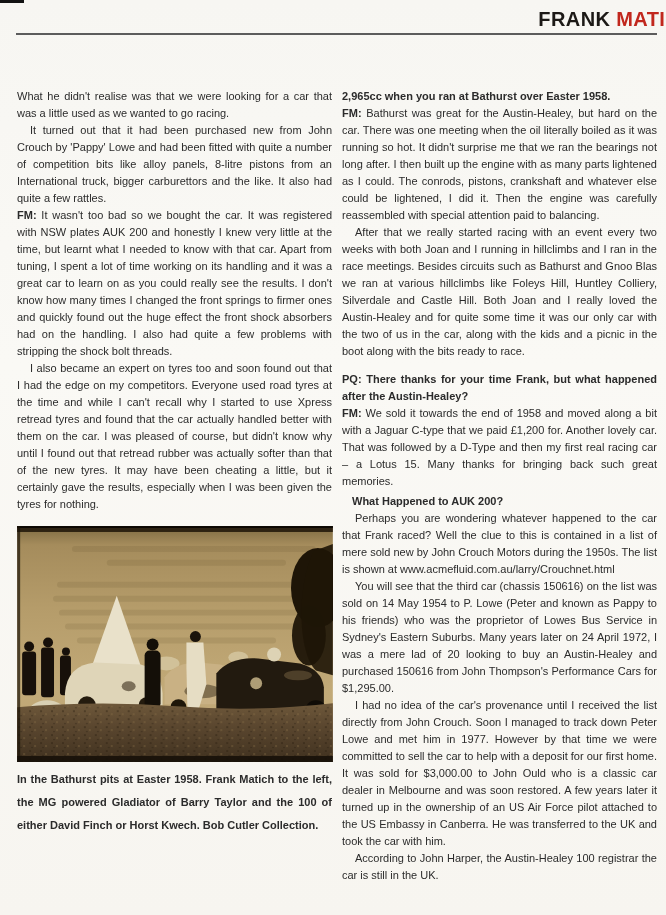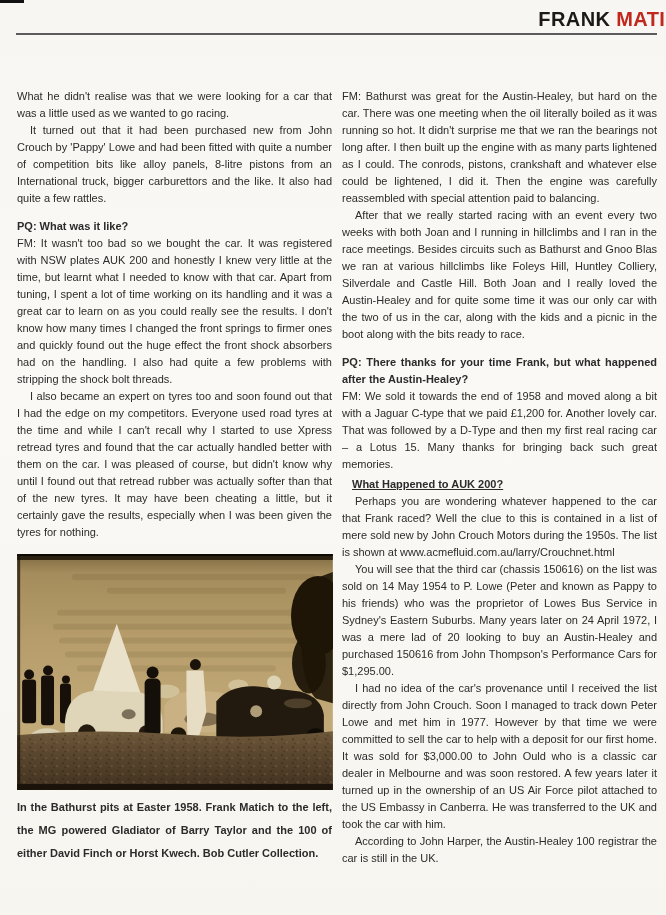--- a/index.html
+++ b/index.html
@@ -16,41 +16,40 @@
     font-size:20px;font-weight:bold;letter-spacing:.4px;color:#1c1916;
   }
   .masthead .red{color:#c1271d;}
   .rule{position:absolute;top:33px;left:16px;width:641px;height:2px;background:#5c5c5c;}
   .columns{position:absolute;top:88px;left:17px;width:640px;display:flex;gap:10px;}
   .col{width:315px;text-align:justify;font-size:11px;line-height:17px;}
   .col p{margin:0;}
   .indent{text-indent:13px;}
   .qhead{font-weight:bold;margin-top:11px !important;}
   .qhead.first{margin-top:0 !important;}
-  .subhead{font-weight:bold;margin-top:3px !important;padding-left:10px;text-decoration:underline;}
-  b.lead{font-weight:normal;}
+  .subhead{font-weight:bold;margin-top:3px !important;padding-left:10px;}
+  b.lead{font-weight:bold;}
   .photo{display:block;margin-top:13px;width:316px;height:236px;}
   .caption{font-weight:bold;margin-top:6px !important;line-height:23px;}
 </style>
 </head>
 <body>
 
 <div class="page">
   <div class="scan-mark left"></div>
   <div class="scan-mark right"></div>
 
   <h1 class="masthead"><span>FRANK</span> <span class="red">MATICH</span></h1>
   <div class="rule"></div>
 
   <main class="columns">
 
     <section class="col">
       <p>What he didn't realise was that we were looking for a car that was a little used as we wanted to go racing.</p>
       <p class="indent">It turned out that it had been purchased new from John Crouch by 'Pappy' Lowe and had been fitted with quite a number of competition bits like alloy panels, 8-litre pistons from an International truck, bigger carburettors and the like. It also had quite a few rattles.</p>
-      <p class="qhead">PQ: What was it like?</p>
       <p><b class="lead">FM:</b><span> It wasn't too bad so we bought the car. It was registered with NSW plates AUK 200 and honestly I knew very little at the time, but learnt what I needed to know with that car. Apart from tuning, I spent a lot of time working on its handling and it was a great car to learn on as you could really see the results. I don't know how many times I changed the front springs to firmer ones and quickly found out the huge effect the front shock absorbers had on the handling. I also had quite a few problems with stripping the shock bolt threads.</span></p>
       <p class="indent">I also became an expert on tyres too and soon found out that I had the edge on my competitors. Everyone used road tyres at the time and while I can't recall why I started to use Xpress retread tyres and found that the car actually handled better with them on the car. I was pleased of course, but didn't know why until I found out that retread rubber was actually softer than that of the new tyres. It may have been cheating a little, but it certainly gave the results, especially when I was been given the tyres for nothing.</p>
 
       <svg class="photo" viewBox="0 0 317 237" xmlns="http://www.w3.org/2000/svg" role="img">
         <defs>
           <linearGradient id="sky" x1="0" y1="0" x2="0" y2="1">
             <stop offset="0" stop-color="#7d6a42"></stop>
             <stop offset="0.08" stop-color="#a58c5c"></stop>
             <stop offset="0.35" stop-color="#b59c6a"></stop>
             <stop offset="0.7" stop-color="#c2aa78"></stop>
@@ -129,20 +128,21 @@
         <rect y="0" width="317" height="6" fill="#241a0c" opacity="0.9"></rect>
         <rect y="0" width="317" height="2" fill="#0d0903"></rect>
         <rect x="0" width="3" height="237" fill="#1a1209" opacity="0.7"></rect>
         <rect y="231" width="317" height="6" fill="#140e07" opacity="0.85"></rect>
       </svg>
 
       <p class="caption">In the Bathurst pits at Easter 1958. Frank Matich to the left, the MG powered Gladiator of Barry Taylor and the 100 of either David Finch or Horst Kwech. Bob Cutler Collection.</p>
     </section>
 
     <section class="col">
+      <p class="qhead first">2,965cc when you ran at Bathurst over Easter 1958.</p>
       <p><b class="lead">FM:</b><span> Bathurst was great for the Austin-Healey, but hard on the car. There was one meeting when the oil literally boiled as it was running so hot. It didn't surprise me that we ran the bearings not long after. I then built up the engine with as many parts lightened as I could. The conrods, pistons, crankshaft and whatever else could be lightened, I did it. Then the engine was carefully reassembled with special attention paid to balancing.</span></p>
       <p class="indent">After that we really started racing with an event every two weeks with both Joan and I running in hillclimbs and I ran in the race meetings. Besides circuits such as Bathurst and Gnoo Blas we ran at various hillclimbs like Foleys Hill, Huntley Colliery, Silverdale and Castle Hill. Both Joan and I really loved the Austin-Healey and for quite some time it was our only car with the two of us in the car, along with the kids and a picnic in the boot along with the bits ready to race.</p>
       <p class="qhead">PQ: There thanks for your time Frank, but what happened after the Austin-Healey?</p>
       <p><b class="lead">FM:</b><span> We sold it towards the end of 1958 and moved along a bit with a Jaguar C-type that we paid £1,200 for. Another lovely car. That was followed by a D-Type and then my first real racing car – a Lotus 15. Many thanks for bringing back such great memories.</span></p>
       <p class="subhead">What Happened to AUK 200?</p>
       <p class="indent">Perhaps you are wondering whatever happened to the car that Frank raced? Well the clue to this is contained in a list of mere sold new by John Crouch Motors during the 1950s. The list is shown at www.acmefluid.com.au/larry/Crouchnet.html</p>
       <p class="indent">You will see that the third car (chassis 150616) on the list was sold on 14 May 1954 to P. Lowe (Peter and known as Pappy to his friends) who was the proprietor of Lowes Bus Service in Sydney's Eastern Suburbs. Many years later on 24 April 1972, I was a mere lad of 20 looking to buy an Austin-Healey and purchased 150616 from John Thompson's Performance Cars for $1,295.00.</p>
       <p class="indent">I had no idea of the car's provenance until I received the list directly from John Crouch. Soon I managed to track down Peter Lowe and met him in 1977. However by that time we were committed to sell the car to help with a deposit for our first home. It was sold for $3,000.00 to John Ould who is a classic car dealer in Melbourne and was soon restored. A few years later it turned up in the ownership of an US Air Force pilot attached to the US Embassy in Canberra. He was transferred to the UK and took the car with him.</p>
       <p class="indent">According to John Harper, the Austin-Healey 100 registrar the car is still in the UK.</p>
     </section>

